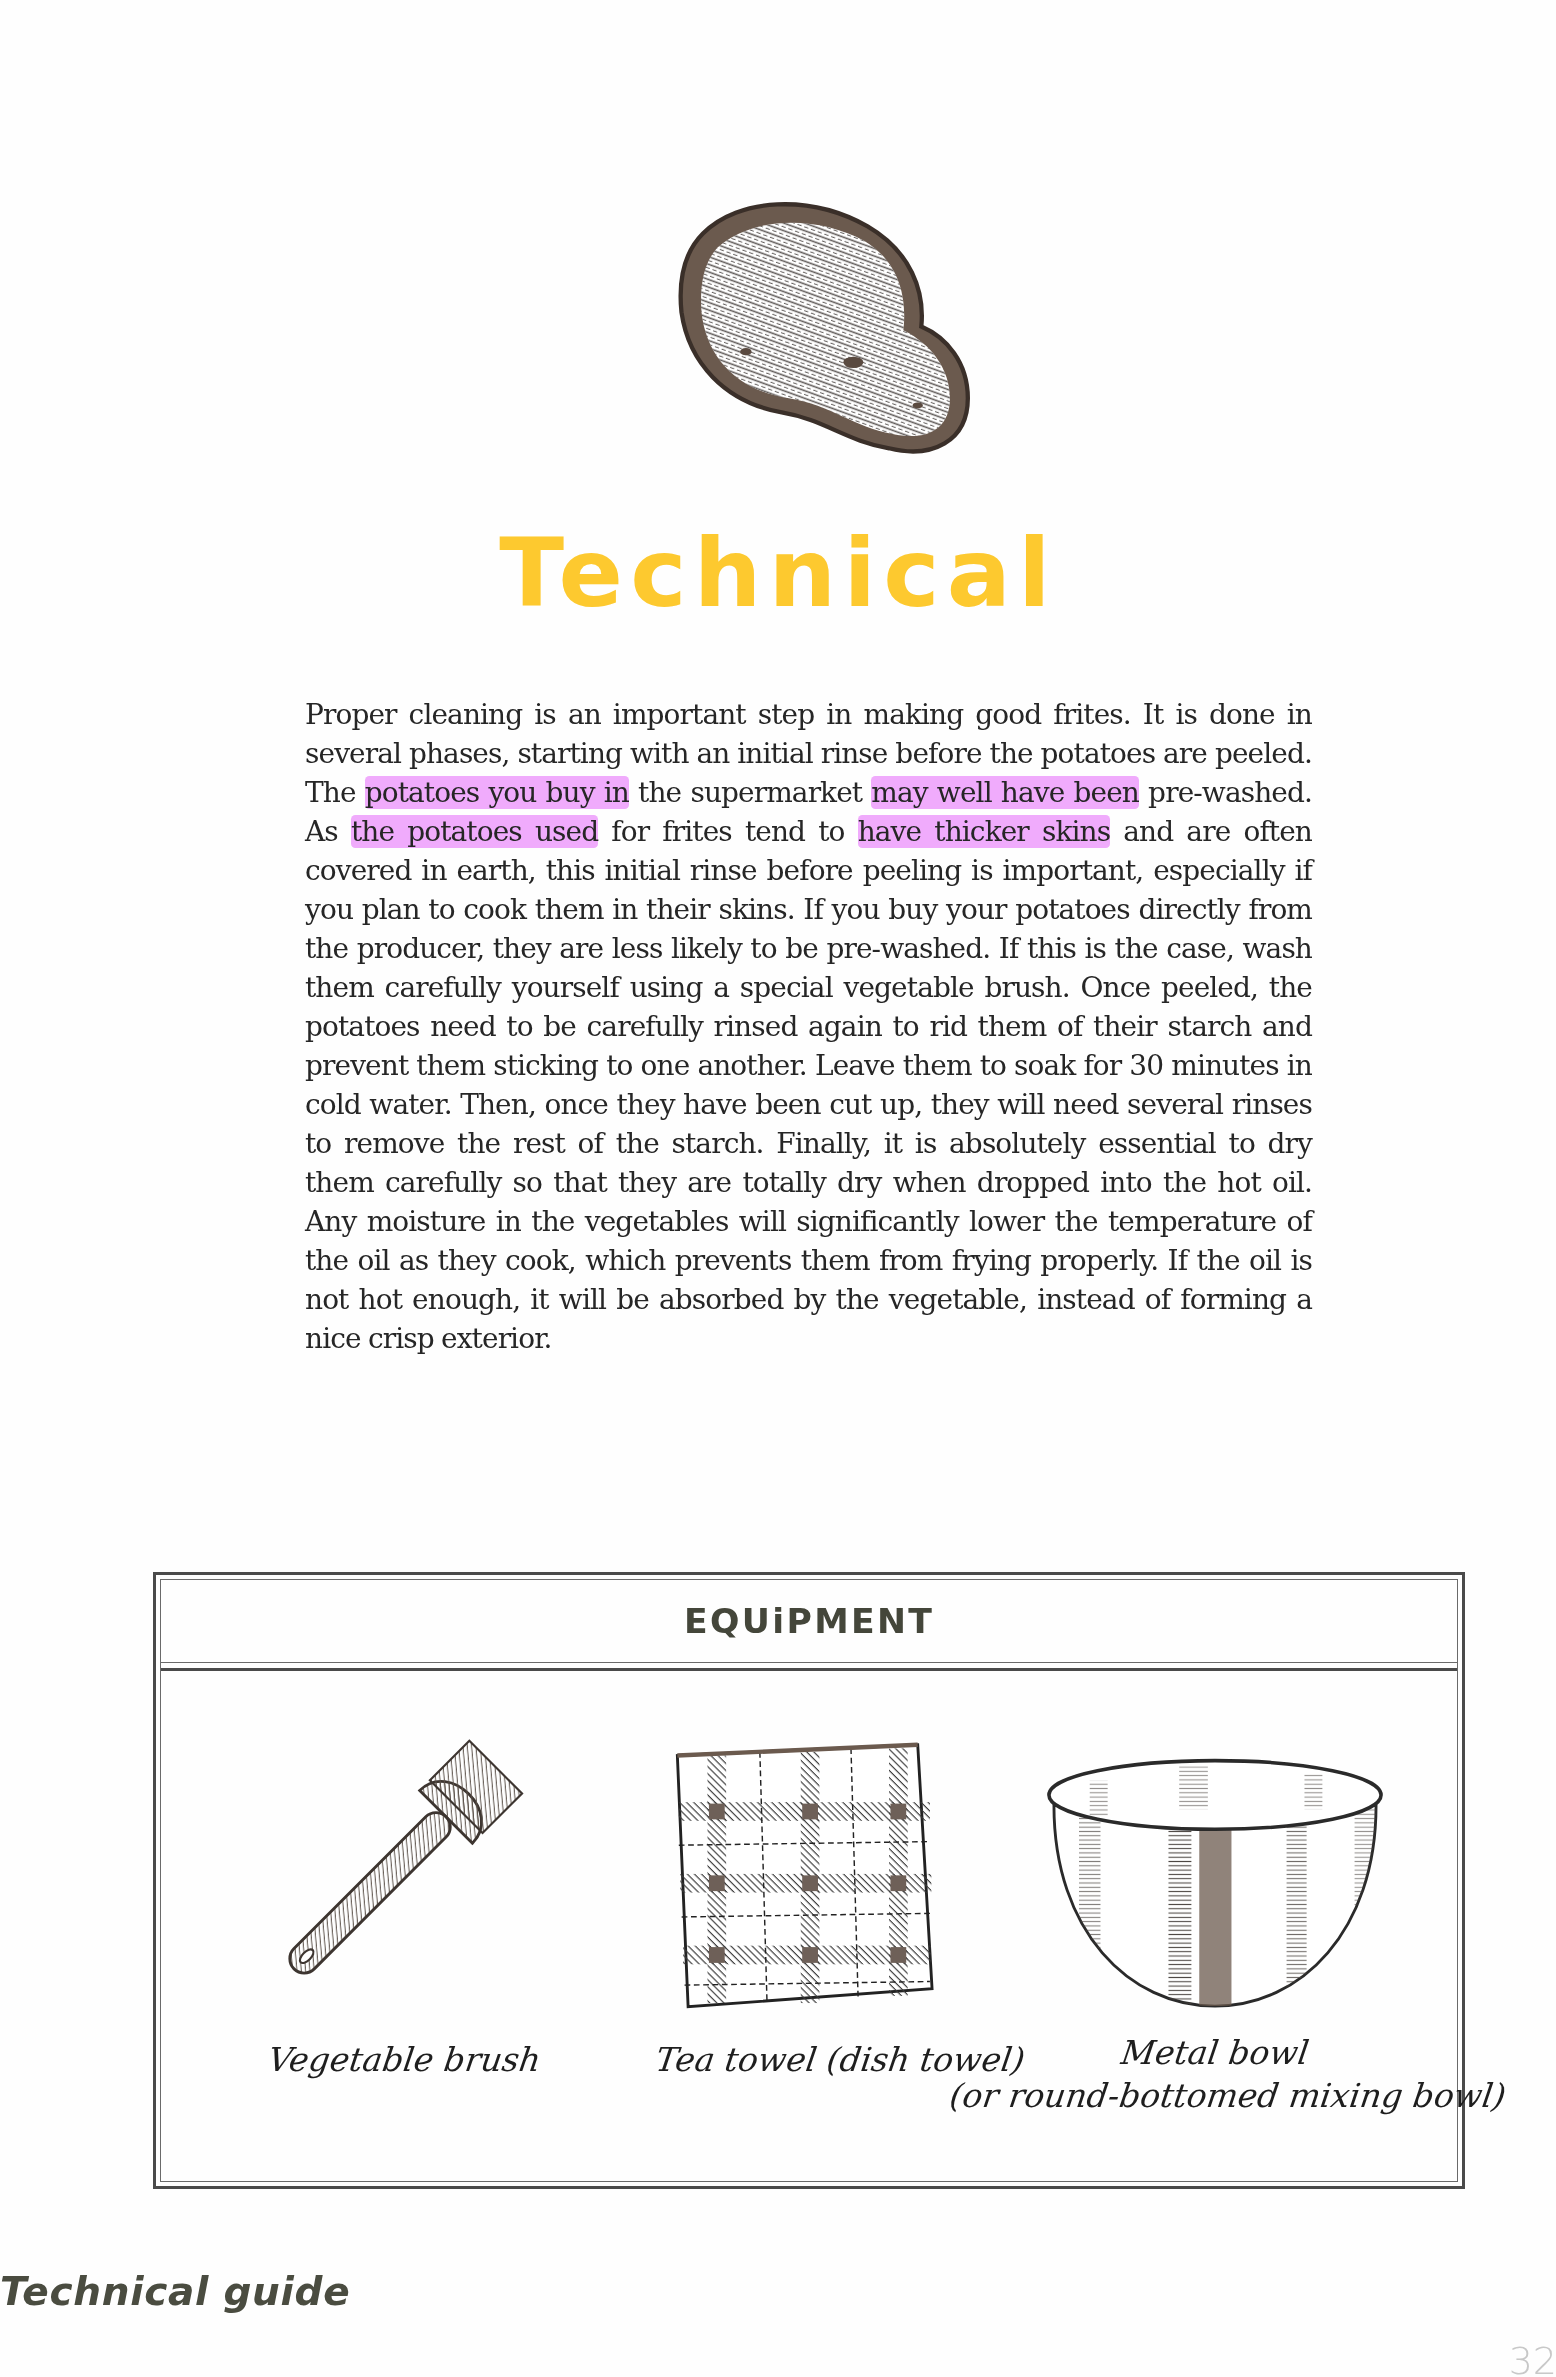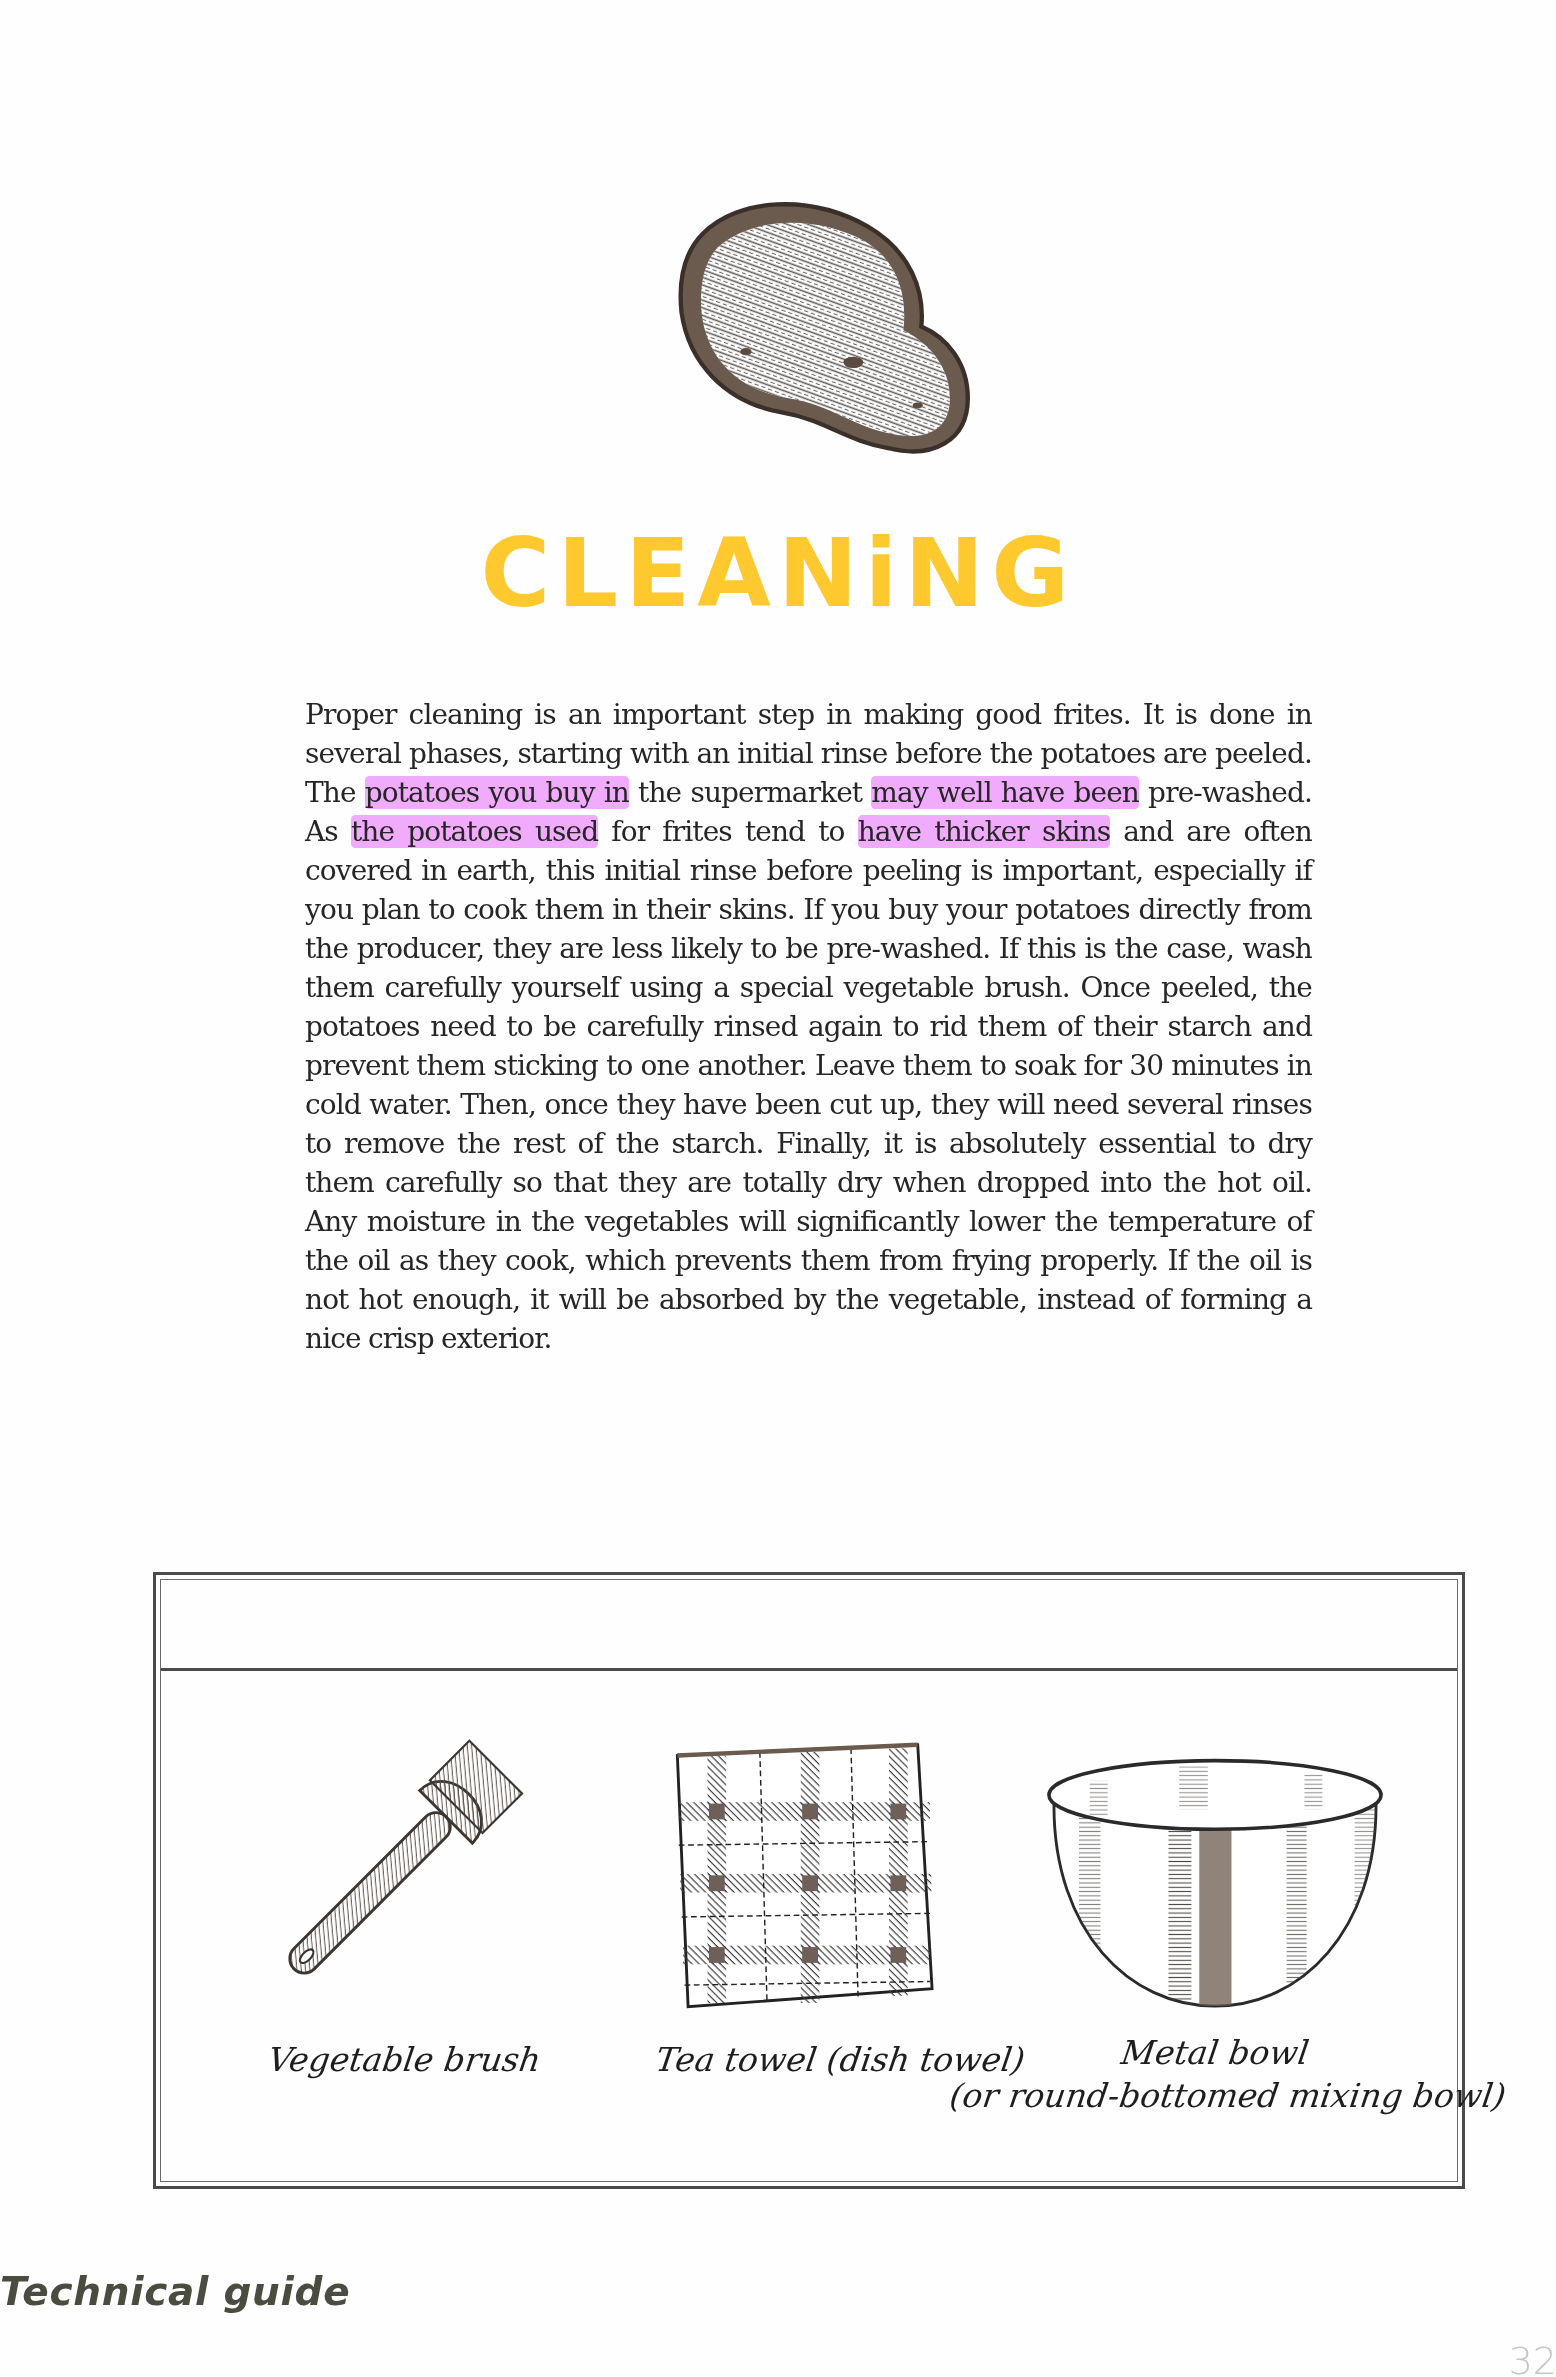--- a/index.html
+++ b/index.html
@@ -86,26 +86,29 @@
     </pattern>
   </defs>
   <path d="M60,70 C110,20 210,15 290,60 C350,95 370,150 365,200 C400,215 430,250 430,300 C430,360 380,385 320,370 C260,360 230,330 170,320 C90,305 40,250 30,180 C25,130 35,95 60,70 Z" fill="#6b5a4e" stroke="#3a2f29" stroke-width="6"></path>
   <path d="M80,90 C130,45 220,45 285,80 C335,110 345,160 340,205 C380,225 405,260 405,300 C405,345 370,360 325,350 C270,340 240,310 180,300 C110,290 65,245 58,180 C55,140 62,110 80,90 Z" fill="#ffffff"></path>
   <path d="M80,90 C130,45 220,45 285,80 C335,110 345,160 340,205 C380,225 405,260 405,300 C405,345 370,360 325,350 C270,340 240,310 180,300 C110,290 65,245 58,180 C55,140 62,110 80,90 Z" fill="url(#hatch)" opacity="0.75"></path>
   <ellipse cx="270" cy="250" rx="14" ry="8" fill="#5a4a40"></ellipse>
   <ellipse cx="120" cy="235" rx="8" ry="5" fill="#5a4a40"></ellipse>
   <ellipse cx="360" cy="310" rx="7" ry="4" fill="#5a4a40"></ellipse>
 </svg>
 
-<div id="title" class="abs">CLEANiNG</div>
+<div id="title" class="abs">Technical</div>
 
 <div id="body-text" class="abs"><span>Proper cleaning is an important step in making good frites. It is done in several phases, starting with an initial rinse before the potatoes are peeled. The </span><span class="hl">potatoes you buy in</span><span> the supermarket </span><span class="hl">may well have been</span><span> pre-washed. As </span><span class="hl">the potatoes used</span><span> for frites tend to </span><span class="hl">have thicker skins</span><span> and are often covered in earth, this initial rinse before peeling is important, especially if you plan to cook them in their skins. If you buy your potatoes directly from the producer, they are less likely to be pre-washed. If this is the case, wash them carefully yourself using a special vegetable brush. Once peeled, the potatoes need to be carefully rinsed again to rid them of their starch and prevent them sticking to one another. Leave them to soak for 30 minutes in cold water. Then, once they have been cut up, they will need several rinses to remove the rest of the starch. Finally, it is absolutely essential to dry them carefully so that they are totally dry when dropped into the hot oil. Any moisture in the vegetables will signi­ficantly lower the temperature of the oil as they cook, which prevents them from frying properly. If the oil is not hot enough, it will be absorbed by the vegetable, instead of forming a nice crisp exterior.</span></div>
 
 <div id="equip-box" class="abs">
   <div id="equip-inner">
+    <div id="equip-header">
+      <span id="equip-title">EQUiPMENT</span>
+    </div>
     <div id="equip-divider"></div>
 
     <svg class="equip-item" style="left:93px; top:136px; width:301px; height:301px;" viewBox="0 0 420 420">
       <defs>
         <pattern id="hatch2" width="6" height="6" patternUnits="userSpaceOnUse" patternTransform="rotate(40)">
           <line x1="0" y1="2" x2="6" y2="2" stroke="#5d534b" stroke-width="1.4"></line>
         </pattern>
       </defs>
       <g transform="rotate(45 210 210)">
         <rect x="182" y="120" width="40" height="300" rx="20" fill="url(#hatch2)" stroke="#3d3530" stroke-width="4"></rect>

